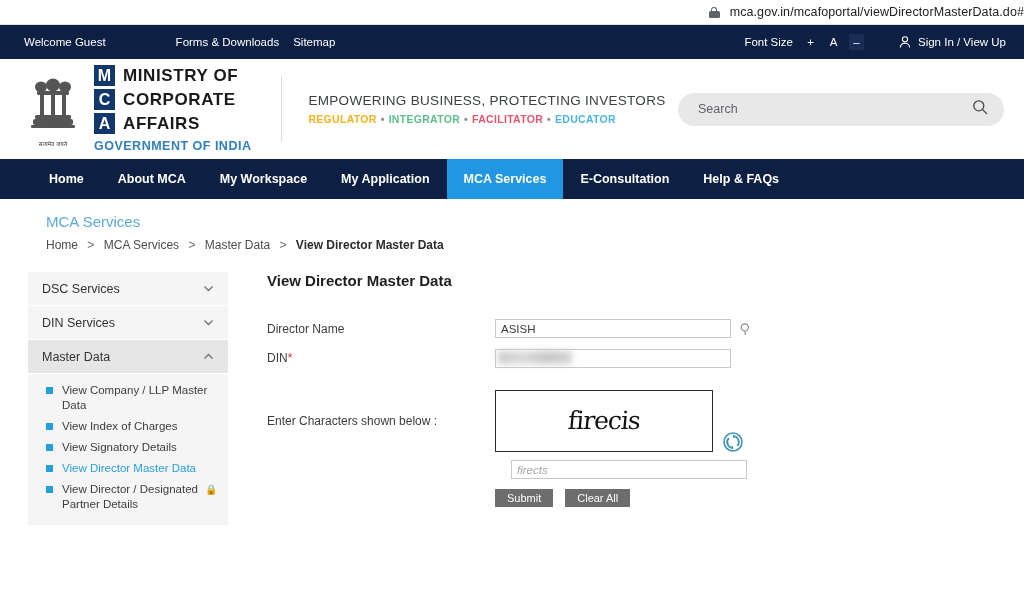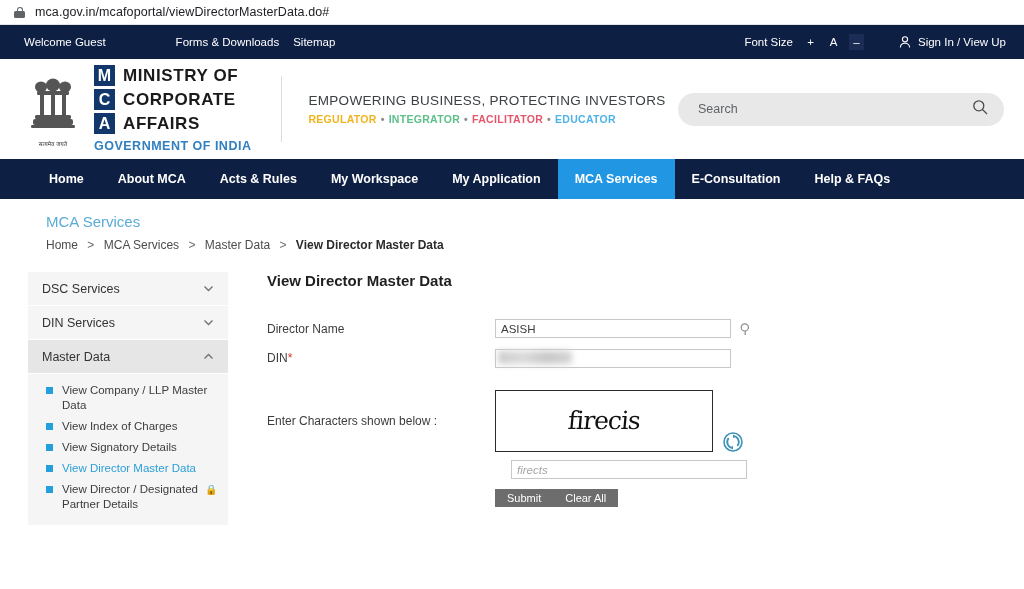--- a/index.html
+++ b/index.html
@@ -12,20 +12,21 @@
   }
 
   
   #browser-bar {
     height: 25px;
     background: #ffffff;
     border-bottom: 1px solid #e3e3e3;
     display: flex;
     align-items: center;
     padding-left: 14px;
+    justify-content: flex-end;
   }
   #lock-icon {
     width: 11px; height: 11px;
     margin-right: 10px;
     display: inline-block;
     position: relative;
     flex: 0 0 auto;
   }
   #lock-icon .body {
     position: absolute; bottom: 0; left: 0;
@@ -328,20 +329,21 @@
     margin-left: 16px;
   }
   #button-row { margin-top: 10px; display: flex; }
   .form-btn {
     height: 18px;
     background: #6d6d6d;
     color: #ffffff;
     border: none;
     font-size: 11px;
     padding: 0 12px;
+    margin-right: 12px;
     cursor: pointer;
     font-family: "Liberation Sans", sans-serif;
   }
   .offset-col { margin-left: 228px; }
 </style>
 </head>
 <body>
 
 <div id="browser-bar">
   <span id="lock-icon">
@@ -433,21 +435,20 @@
         <circle cx="6.8" cy="6.8" r="5" fill="none" stroke="#4a4a4a" stroke-width="1.3"></circle>
         <line x1="10.5" y1="10.5" x2="15" y2="15" stroke="#4a4a4a" stroke-width="1.3"></line>
       </svg>
     </span>
   </div>
 </div>
 
 <div id="main-nav">
   <div class="nav-item">Home</div>
   <div class="nav-item">About MCA</div>
-  <div class="nav-item">Acts &amp; Rules</div>
   <div class="nav-item">My Workspace</div>
   <div class="nav-item">My Application</div>
   <div class="nav-item active">MCA Services</div>
   <div class="nav-item">E-Consultation</div>
   <div class="nav-item">Help &amp; FAQs</div>
 
 </div>
 
 <div id="breadcrumb-area">
   <div id="section-title">MCA Services</div>

